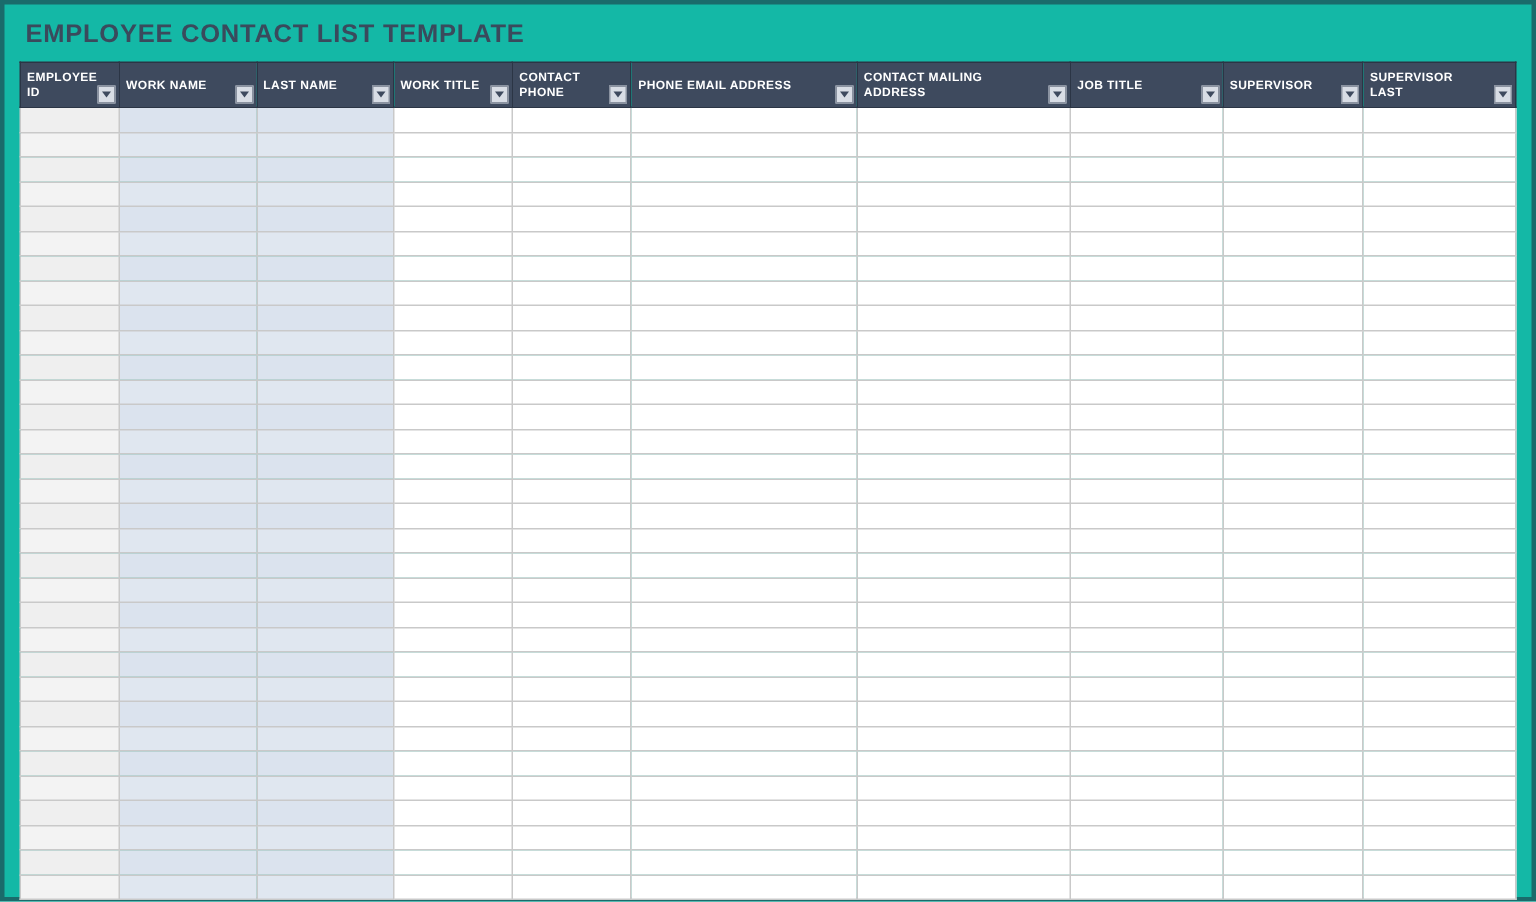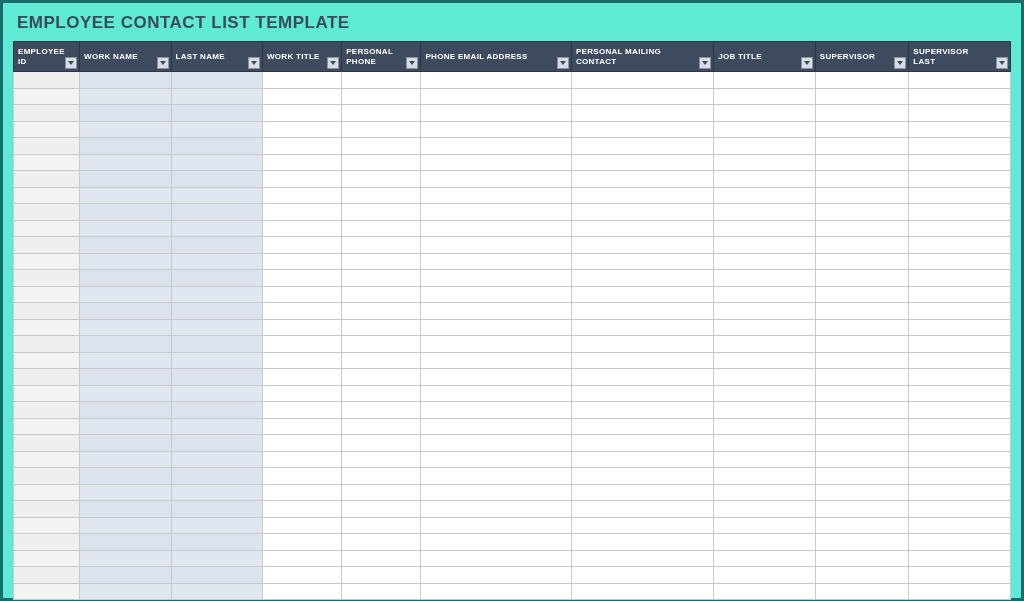--- a/index.html
+++ b/index.html
@@ -12,21 +12,21 @@
       background: #ffffff;
       width: 1024px;
       height: 601px;
       overflow: hidden;
     }
     .outer-frame {
       width: 1024px;
       height: 601px;
       border: 3px solid #1a6b6b;
       padding: 6px 10px 20px 10px;
-      background: #5eead4;
+      background: #14b8a6;
     }
     .title {
       color: #3a4a5c;
       font-size: 17px;
       font-weight: bold;
       letter-spacing: 0.5px;
       margin: 4px 0 8px 4px;
     }
     .table-wrap {
       width: 100%;
@@ -128,29 +128,29 @@
           </th>
           <th>
             <span class="label">LAST NAME</span>
             <span class="filter-btn"></span>
           </th>
           <th>
             <span class="label">WORK TITLE</span>
             <span class="filter-btn"></span>
           </th>
           <th>
-            <span class="label">PERSONAL PHONE</span>
+            <span class="label">CONTACT PHONE</span>
             <span class="filter-btn"></span>
           </th>
           <th>
             <span class="label">PHONE EMAIL ADDRESS</span>
             <span class="filter-btn"></span>
           </th>
           <th>
-            <span class="label">PERSONAL MAILING CONTACT</span>
+            <span class="label">CONTACT MAILING ADDRESS</span>
             <span class="filter-btn"></span>
           </th>
           <th>
             <span class="label">JOB TITLE</span>
             <span class="filter-btn"></span>
           </th>
           <th>
             <span class="label">SUPERVISOR</span>
             <span class="filter-btn"></span>
           </th>

